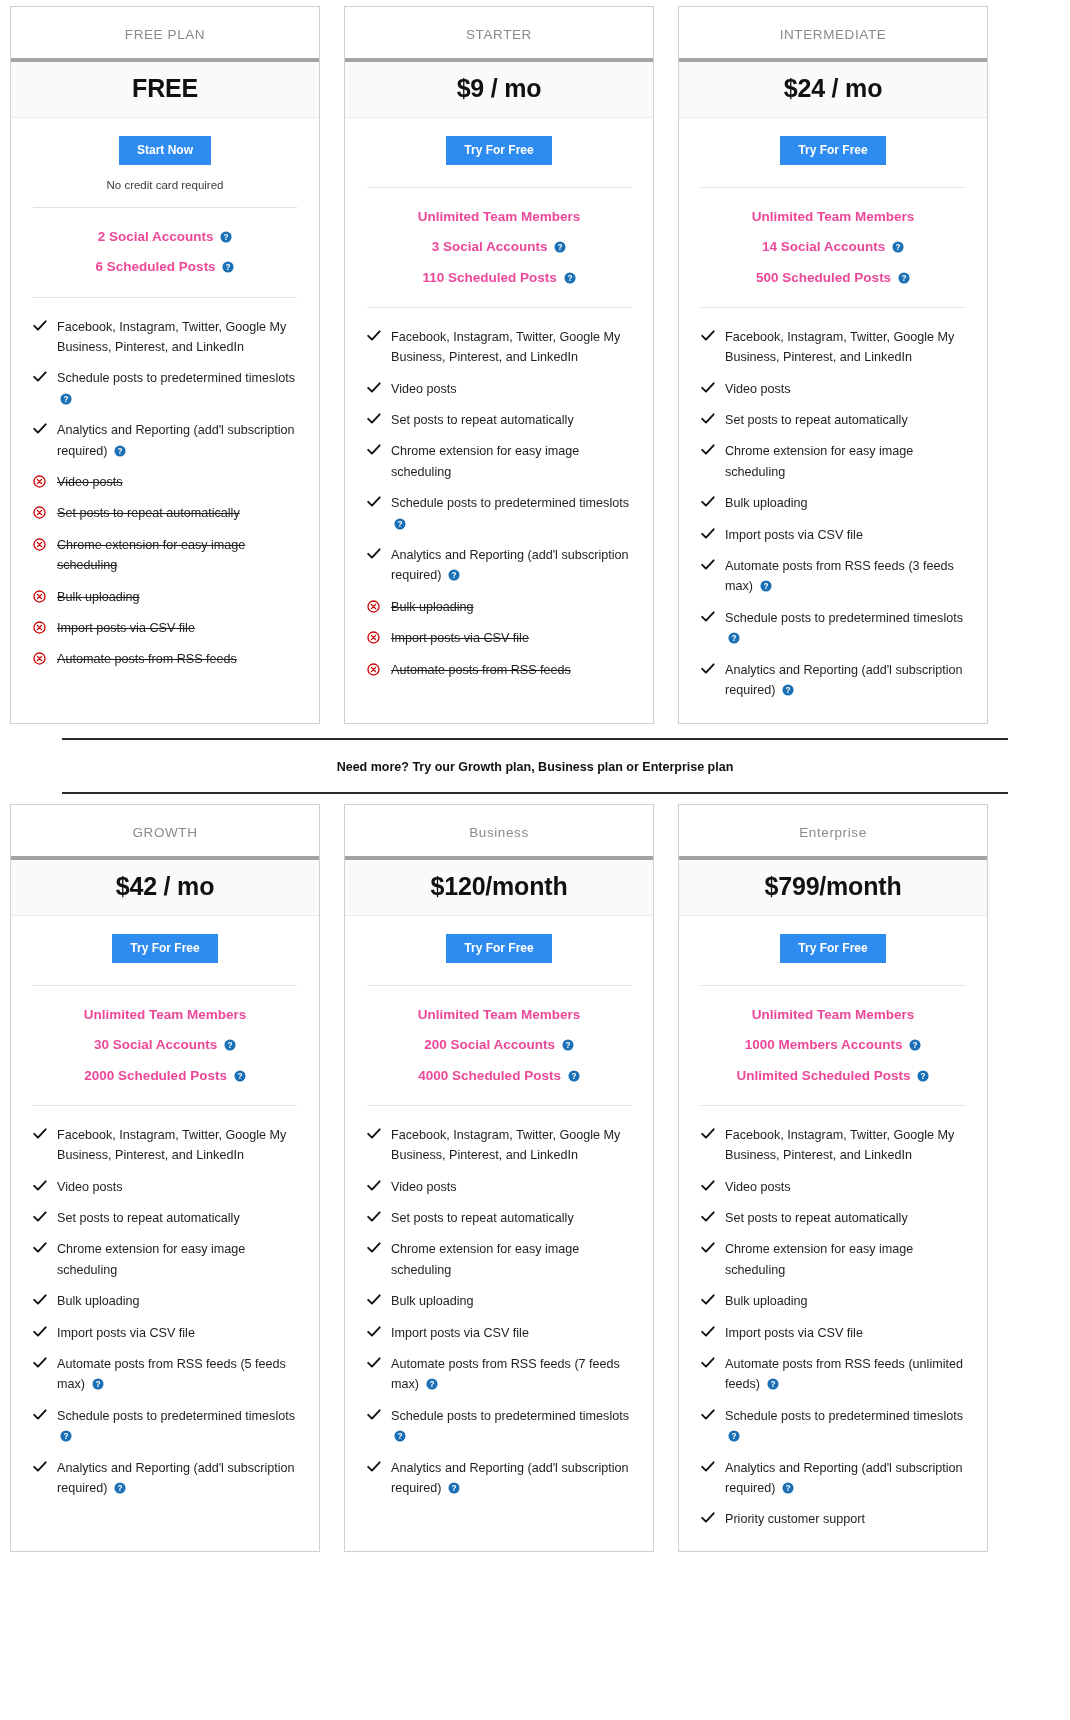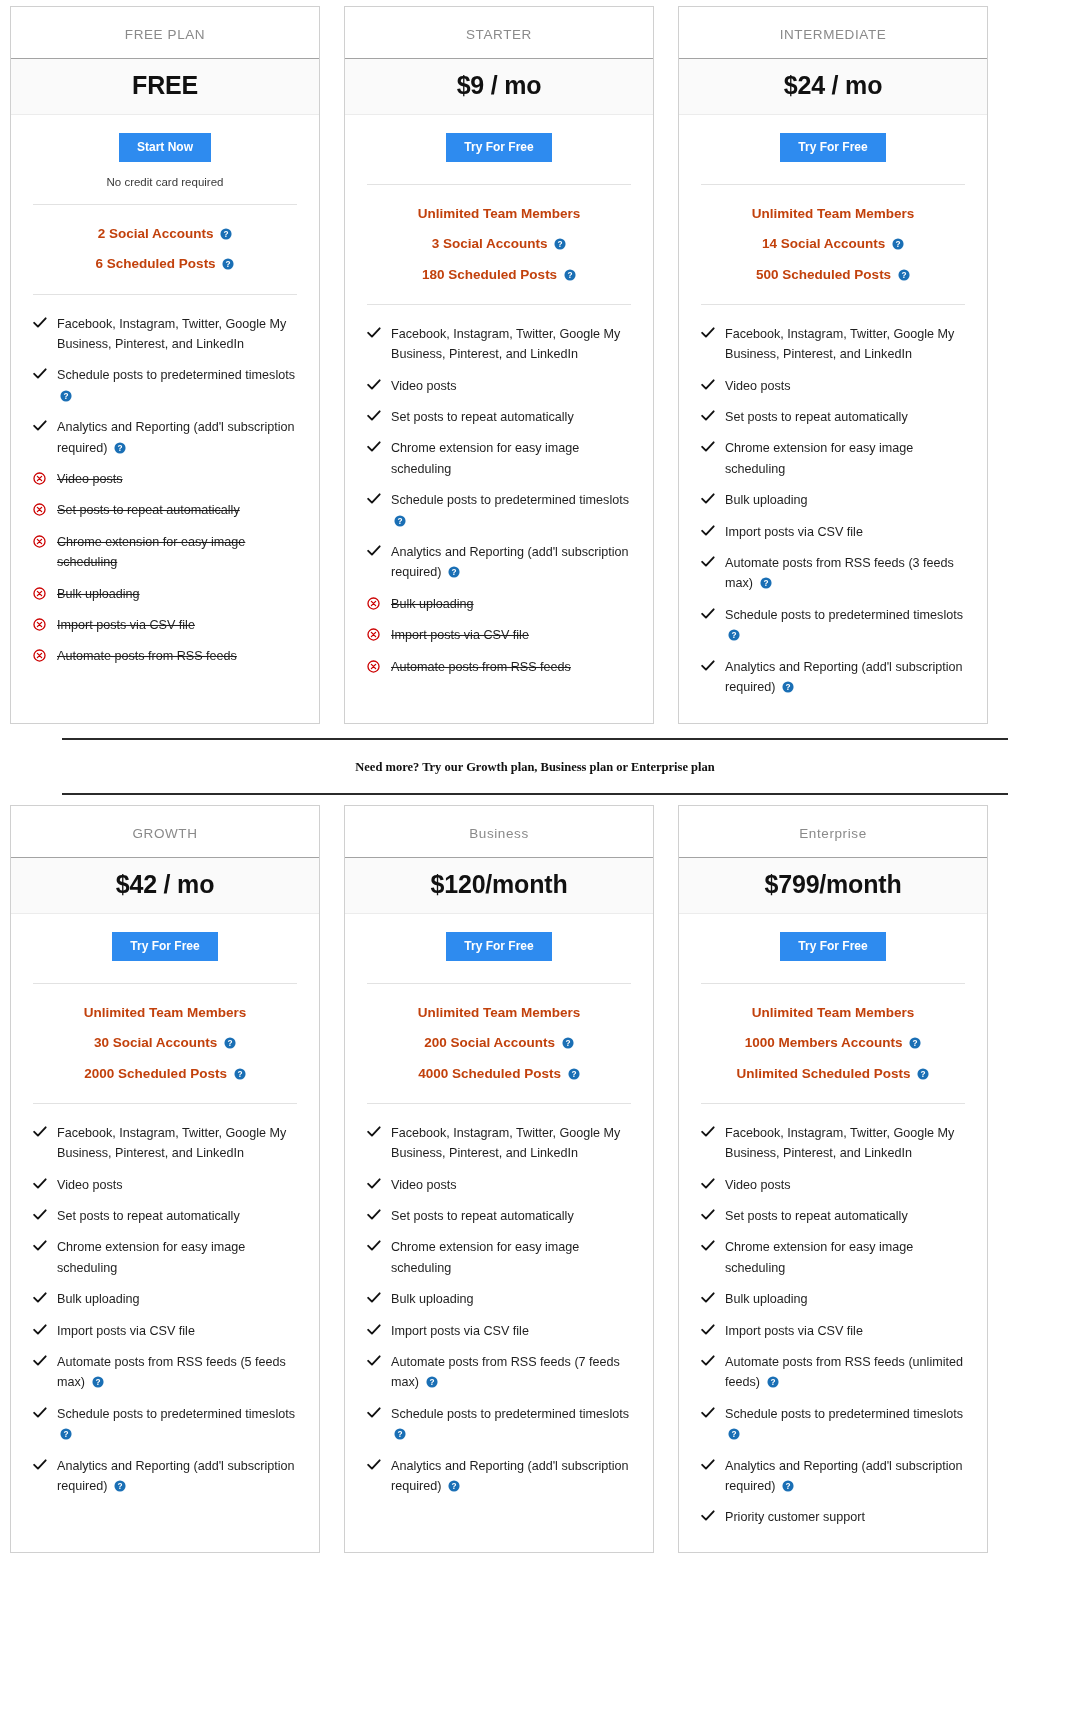--- a/index.html
+++ b/index.html
@@ -27,21 +27,21 @@
   .plan-name {
     text-align: center;
     color: #8a8a8a;
     font-size: 13.5px;
     letter-spacing: 0.6px;
     padding: 20px 6px 16px 6px;
     font-weight: 400;
   }
   .price-band {
     background: #fafafa;
-    border-top: 1px solid #a3a3a3;
+    border-top: 4px solid #a3a3a3;
     border-bottom: 1px solid #ececec;
     text-align: center;
     padding: 12px 6px 14px 6px;
   }
   .price {
     font-size: 25px;
     font-weight: 700;
     color: #111;
     letter-spacing: -0.2px;
   }
@@ -68,21 +68,21 @@
 
   .stats {
     border-top: 1px solid #e2e2e2;
     margin: 16px 22px 0 22px;
     padding-top: 14px;
     text-align: center;
   }
   .stat {
     font-size: 13.5px;
     font-weight: 700;
-    color: #c2410c;
+    color: #ec4899;
     padding: 6px 0;
     line-height: 1.35;
   }
 
   .features {
     border-top: 1px solid #e2e2e2;
     margin: 14px 22px 0 22px;
     padding-top: 14px;
     flex: 1;
   }
@@ -102,21 +102,21 @@
   .check { display: block; width: 14px; height: 12px; }
   .xmark { display: block; width: 13px; height: 13px; }
 
   .help {
     display: inline-block;
     vertical-align: -2px;
     margin-left: 3px;
     width: 12px; height: 12px;
   }
 
-  .divider-block { padding: 14px 0 10px 0; font-family: Liberation Serif, serif; }
+  .divider-block { padding: 14px 0 10px 0; }
   .hr { height: 2px; background: #2b2b2b; margin: 0 52px; }
   .need-more {
     text-align: center;
     font-size: 12.5px;
     font-weight: 700;
     color: #111;
     padding: 20px 6px 18px 6px;
   }
 </style>
 </head>
@@ -234,21 +234,21 @@
         <div class="price-band">
           <div class="price">$9 / mo</div>
         </div>
         <div class="cta-wrap"><button class="cta">Try For Free</button></div>
         <div class="stats">
           <div class="stat"><span>Unlimited Team Members</span></div>
           <div class="stat"><span>3 Social Accounts</span> <svg class="help" viewBox="0 0 16 16">
               <circle cx="8" cy="8" r="7.4" fill="#1a6fb5"></circle>
               <text x="8" y="12" text-anchor="middle" font-size="11" font-family="Liberation Sans, sans-serif" font-weight="bold" fill="#ffffff">?</text>
             </svg></div>
-          <div class="stat"><span>180 Scheduled Posts</span> <svg class="help" viewBox="0 0 16 16">
+          <div class="stat"><span>110 Scheduled Posts</span> <svg class="help" viewBox="0 0 16 16">
               <circle cx="8" cy="8" r="7.4" fill="#1a6fb5"></circle>
               <text x="8" y="12" text-anchor="middle" font-size="11" font-family="Liberation Sans, sans-serif" font-weight="bold" fill="#ffffff">?</text>
             </svg></div>
         </div>
         <div class="features">
           <div class="feat">
             <span class="mark">
               <svg class="check" viewBox="0 0 16 14">
                 <path d="M1.2 6.8 L5.6 11.2 L14.6 1.6" stroke="#111" stroke-width="2.2" fill="none" stroke-linecap="round" stroke-linejoin="round"></path>
               </svg>

